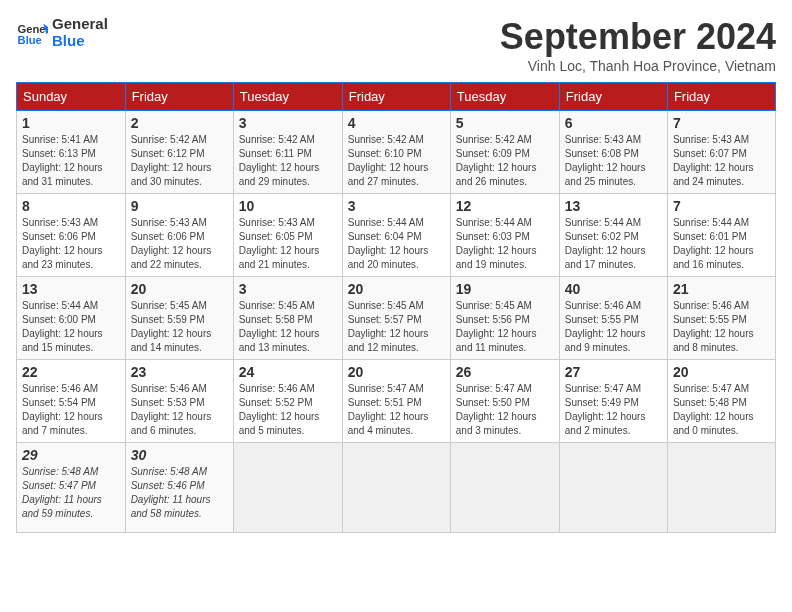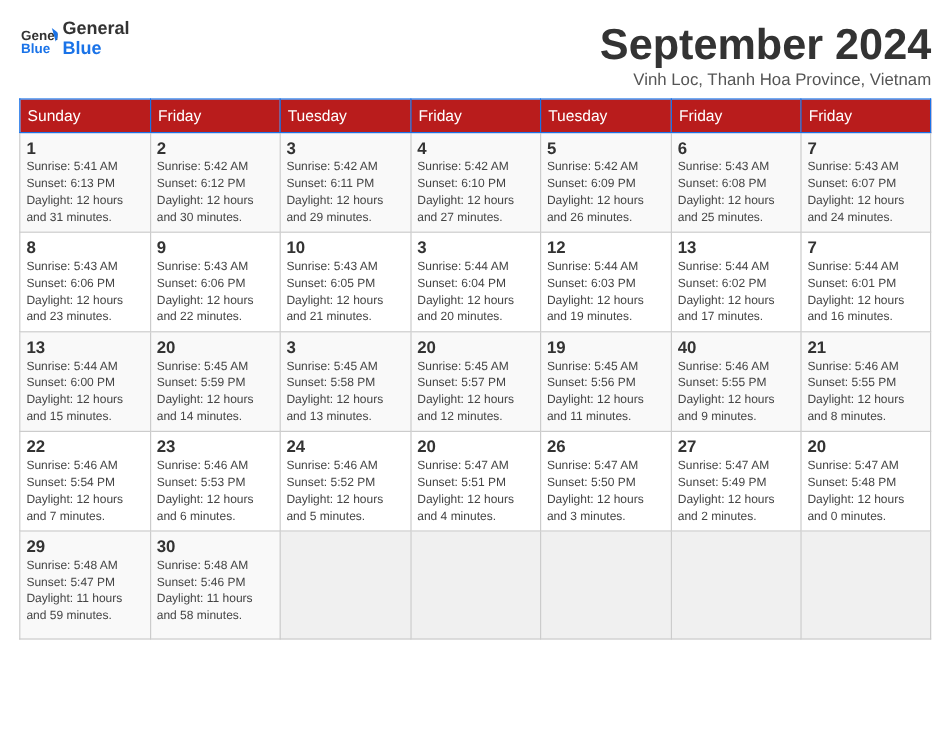--- a/index.html
+++ b/index.html
@@ -75,20 +75,21 @@
       line-height: 1.4;
     }
     .empty-cell {
       background: #f0f0f0 !important;
     }
     tbody tr:nth-child(odd) .empty-cell {
       background: #f0f0f0 !important;
     }
     .last-row td {
       height: 90px;
+      font-style: italic;
     }
   </style>
 </head>
 <body>
 
 <div class="header-area">
   <div class="logo">
     <svg class="logo-icon" viewBox="0 0 40 40">
       <text x="2" y="20" font-size="14" font-weight="bold" fill="#333">General</text>
       <text x="2" y="34" font-size="14" font-weight="bold" fill="#1a73e8">Blue</text>

